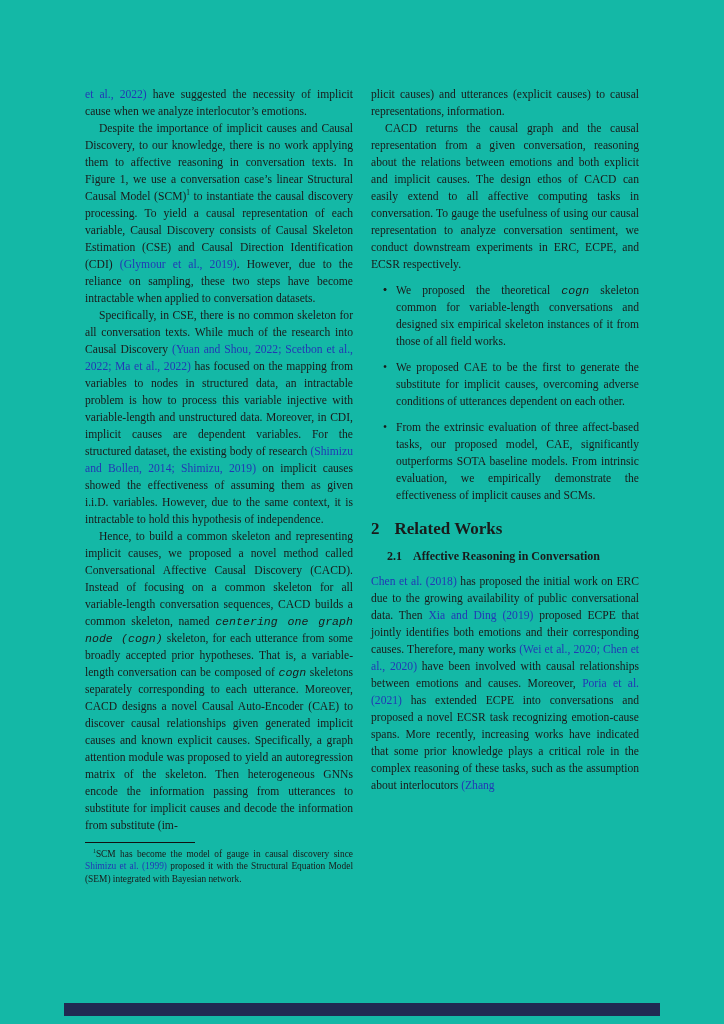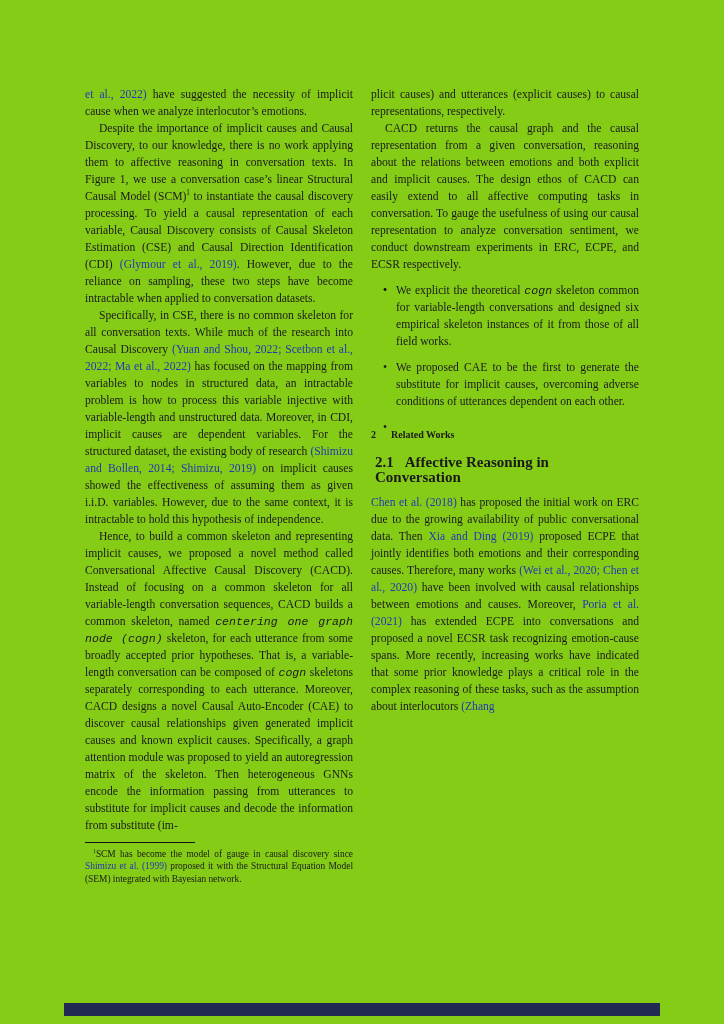--- a/index.html
+++ b/index.html
@@ -1,35 +1,35 @@
 <!DOCTYPE html>
 <html style="--link: #2338b5; --bar: #202a52;"><head>
 <meta charset="utf-8">
 <style>
   html, body { margin:0; padding:0; background:#ffffff; }
   body {
     width:724px; height:1024px;
     font-family:"Liberation Serif","DejaVu Serif",serif;
     color:#1a1a1a;
   }
-  .sheet { position:relative; width:724px; height:1024px; background:#84cc16; overflow:hidden; }
+  .sheet { position:relative; width:724px; height:1024px; background:#14b8a6; overflow:hidden; }
   .columns { position:absolute; left:85px; top:86px; width:554px; display:flex; gap:18px; align-items:flex-start; }
   .col { width:268px; font-size:11.6px; line-height:17px; text-align:justify; }
   p.para { margin:0; }
   p.para.indent { text-indent:14px; }
   .cite-link { color:var(--link,#2338b5); cursor:pointer; }
   .b { font-weight:normal; }
   .i { font-style:italic;font-family:Liberation Mono, monospace; }
   sup.sup { font-size:0.62em; vertical-align:super; line-height:0; }
   ul.bullets { list-style:none; margin:6px 0 4px; padding:0; }
   ul.bullets li { position:relative; padding-left:25px; margin-bottom:9px; }
   ul.bullets li .bullet-dot { position:absolute; left:12px; }
-  .sec-heading { font-weight:bold; font-size:10px; line-height:17px; margin:16px 0 11px; text-align:left; }
+  .sec-heading { font-weight:bold; font-size:17px; line-height:17px; margin:16px 0 11px; text-align:left; }
   .sec-heading .sec-num { margin-right:15px; }
-  .subsec-heading { font-weight:bold; font-size:15px; line-height:15px; margin:12px 4px 9px; text-align:left; }
+  .subsec-heading { font-weight:bold; font-size:12px; line-height:15px; margin:12px 16px 9px; text-align:left; }
   .subsec-heading .sec-num { margin-right:11px; }
   .footnote-area { margin-top:8px; }
   .footnote-rule { width:110px; border-top:1px solid #111111; margin-bottom:5px; }
   .footnote-text { font-size:9.4px; line-height:12.3px; text-align:justify; text-indent:8px; }
   .bottom-bar { position:absolute; left:64px; top:1003px; width:596px; height:13px; background:var(--bar,#202a52); }
 </style>
 </head>
 <body style="color: rgb(26, 26, 26);">
 
 <div class="sheet">
@@ -40,27 +40,27 @@
           <p class="para indent"><span class="">Despite the importance of implicit causes and Causal Discovery, to our knowledge, there is no work applying them to affective reasoning in conversation texts. In Figure 1, we use a conversation case’s linear Structural Causal Model (SCM)</span><sup class="sup">1</sup><span class=""> to instantiate the causal discovery processing. To yield a causal representation of each variable, Causal Discovery consists of Causal Skeleton Estimation (CSE) and Causal Direction Identification (CDI) </span><span class="cite-link">(Glymour et al., 2019)</span><span class="">. However, due to the reliance on sampling, these two steps have become intractable when applied to conversation datasets.</span></p>
           <p class="para indent"><span class="">Specifically, in </span><span class="b">CSE</span><span class="">, there is no common skeleton for all conversation texts. While much of the research into Causal Discovery </span><span class="cite-link">(Yuan and Shou, 2022; Scetbon et al., 2022; Ma et al., 2022)</span><span class=""> has focused on the mapping from variables to nodes in structured data, an intractable problem is how to process this variable injective with variable-length and unstructured data. Moreover, in </span><span class="b">CDI</span><span class="">, implicit causes are dependent variables. For the structured dataset, the existing body of research </span><span class="cite-link">(Shimizu and Bollen, 2014; Shimizu, 2019)</span><span class=""> on implicit causes showed the effectiveness of assuming them as given i.i.D. variables. However, due to the same context, it is intractable to hold this hypothesis of independence.</span></p>
           <p class="para indent"><span class="">Hence, to build a common skeleton and representing implicit causes, we proposed a novel method called Conversational Affective Causal Discovery (CACD). Instead of focusing on a common skeleton for all variable-length conversation sequences, CACD builds a common skeleton, named </span><span class="i">centering one graph node (cogn)</span><span class=""> skeleton, for each utterance from some broadly accepted prior hypotheses. That is, a variable-length conversation can be composed of </span><span class="i">cogn</span><span class=""> skeletons separately corresponding to each utterance. Moreover, CACD designs a novel Causal Auto-Encoder (CAE) to discover causal relationships given generated implicit causes and known explicit causes. Specifically, a graph attention module was proposed to yield an autoregression matrix of the skeleton. Then heterogeneous GNNs encode the information passing from utterances to substitute for implicit causes and decode the information from substitute (im-</span></p>
         </div>
       <div class="footnote-area">
         <div class="footnote-rule"></div>
         <div class="footnote-text" id="footnote-text"><sup class="sup">1</sup><span class="">SCM has become the model of gauge in causal discovery since </span><span class="cite-link">Shimizu et al. (1999)</span><span class=""> proposed it with the Structural Equation Model (SEM) integrated with Bayesian network.</span></div>
       </div>
     </div>
     <div class="col" id="col-right">
-        <p class="para"><span class="">plicit causes) and utterances (explicit causes) to causal representations, respectively.</span></p>
+        <p class="para"><span class="">plicit causes) and utterances (explicit causes) to causal representations, information.</span></p>
         <p class="para indent"><span class="">CACD returns the causal graph and the causal representation from a given conversation, reasoning about the relations between emotions and both explicit and implicit causes. The design ethos of CACD can easily extend to all affective computing tasks in conversation. To gauge the usefulness of using our causal representation to analyze conversation sentiment, we conduct downstream experiments in ERC, ECPE, and ECSR respectively.</span></p>
         <ul class="bullets">
           <li><span class="bullet-dot">•</span></li>
-          <li><span class="bullet-dot">•</span><span class="">We explicit the theoretical </span><span class="i">cogn</span><span class=""> skeleton common for variable-length conversations and designed six empirical skeleton instances of it from those of all field works.</span></li>
+          <li><span class="bullet-dot">•</span><span class="">We proposed the theoretical </span><span class="i">cogn</span><span class=""> skeleton common for variable-length conversations and designed six empirical skeleton instances of it from those of all field works.</span></li>
           <li><span class="bullet-dot">•</span><span class="">We proposed CAE to be the first to generate the substitute for implicit causes, overcoming adverse conditions of utterances dependent on each other.</span></li>
-          <li><span class="bullet-dot">•</span></li>
+          <li><span class="bullet-dot">•</span><span class="">From the extrinsic evaluation of three affect-based tasks, our proposed model, CAE, significantly outperforms SOTA baseline models. From intrinsic evaluation, we empirically demonstrate the effectiveness of implicit causes and SCMs.</span></li>
         </ul>
         <div class="sec-heading"><span class="sec-num">2</span><span>Related Works</span></div>
         <div class="subsec-heading"><span class="sec-num">2.1</span><span>Affective Reasoning in Conversation</span></div>
         <p class="para"><span class="cite-link">Chen et al. (2018)</span><span class=""> has proposed the initial work on ERC due to the growing availability of public conversational data. Then </span><span class="cite-link">Xia and Ding (2019)</span><span class=""> proposed ECPE that jointly identifies both emotions and their corresponding causes. Therefore, many works </span><span class="cite-link">(Wei et al., 2020; Chen et al., 2020)</span><span class=""> have been involved with causal relationships between emotions and causes. Moreover, </span><span class="cite-link">Poria et al. (2021)</span><span class=""> has extended ECPE into conversations and proposed a novel ECSR task recognizing emotion-cause spans. More recently, increasing works have indicated that some prior knowledge plays a critical role in the complex reasoning of these tasks, such as the assumption about interlocutors </span><span class="cite-link">(Zhang</span></p>
       </div>
   </div>
   <div class="bottom-bar"></div>
 </div>
 
 </body></html>

